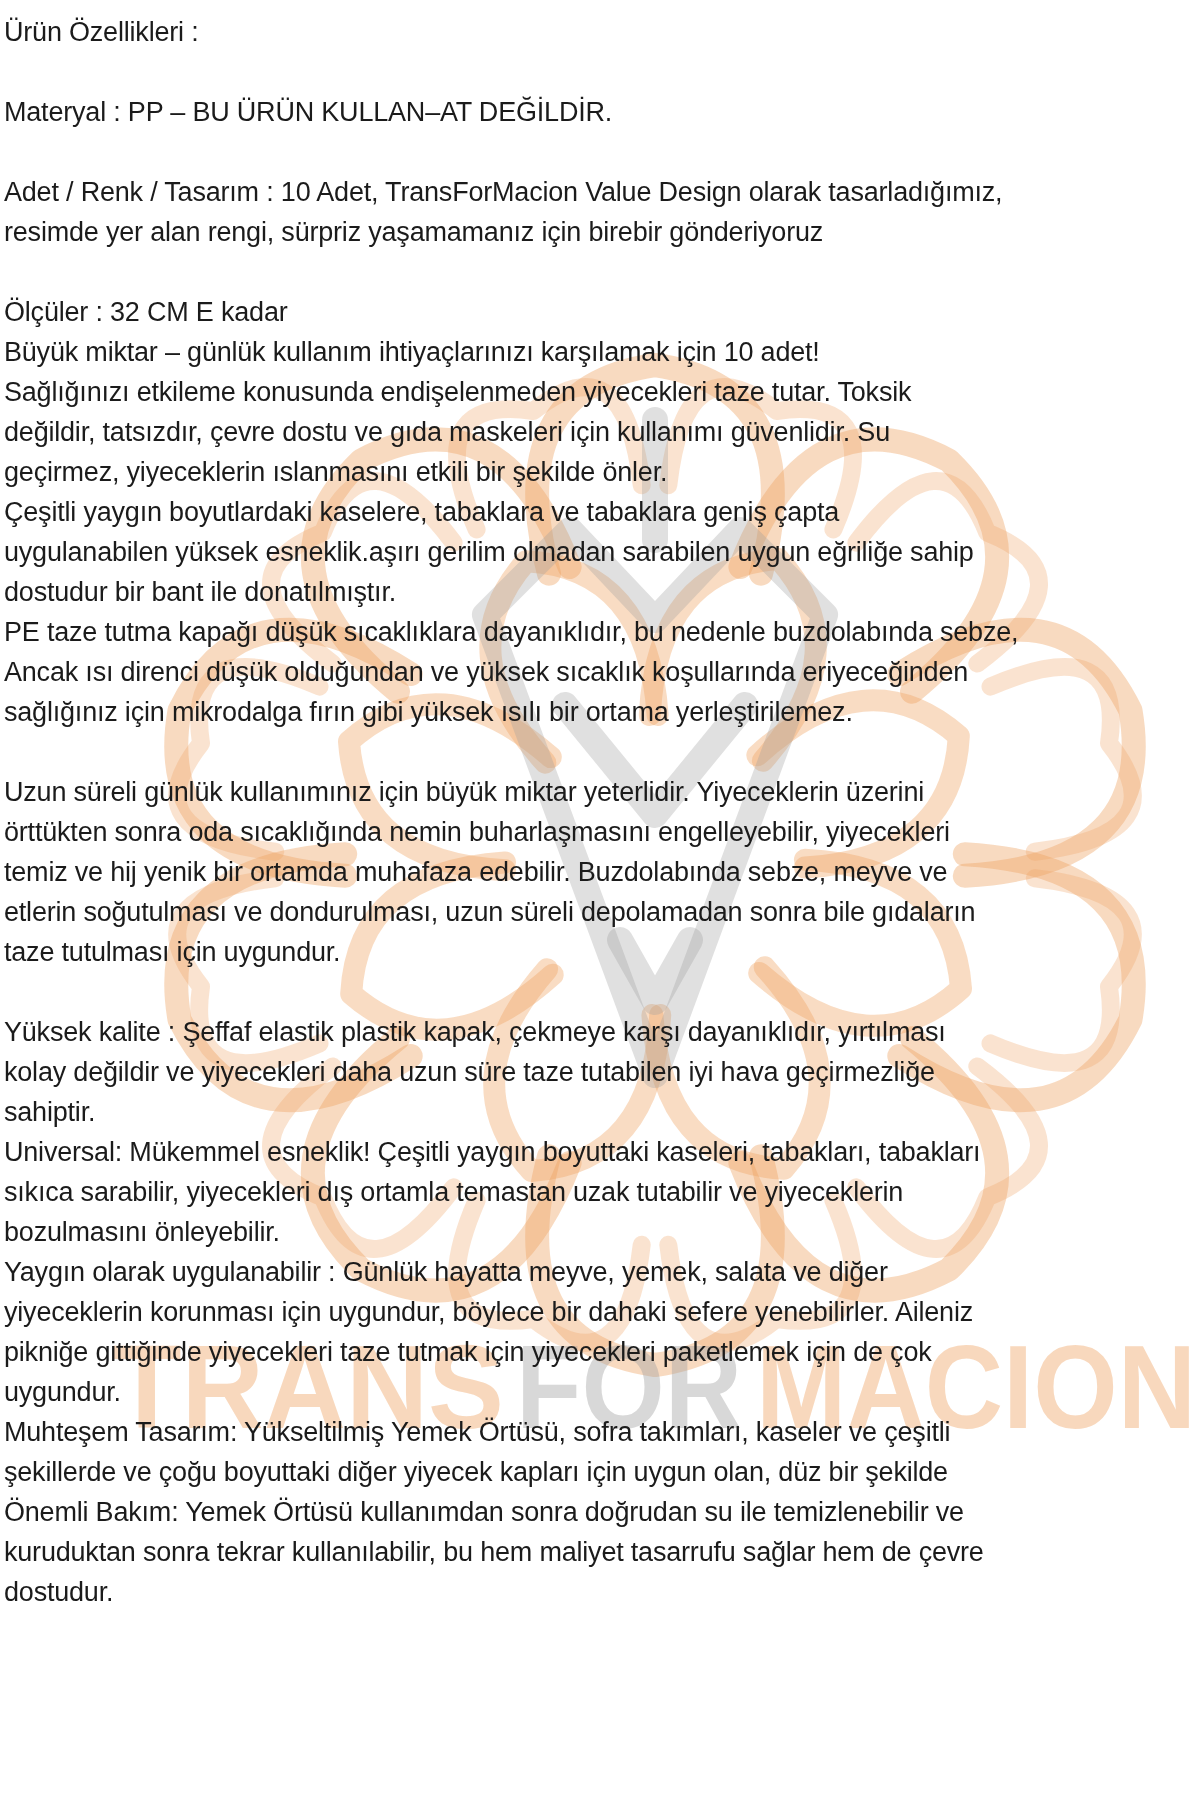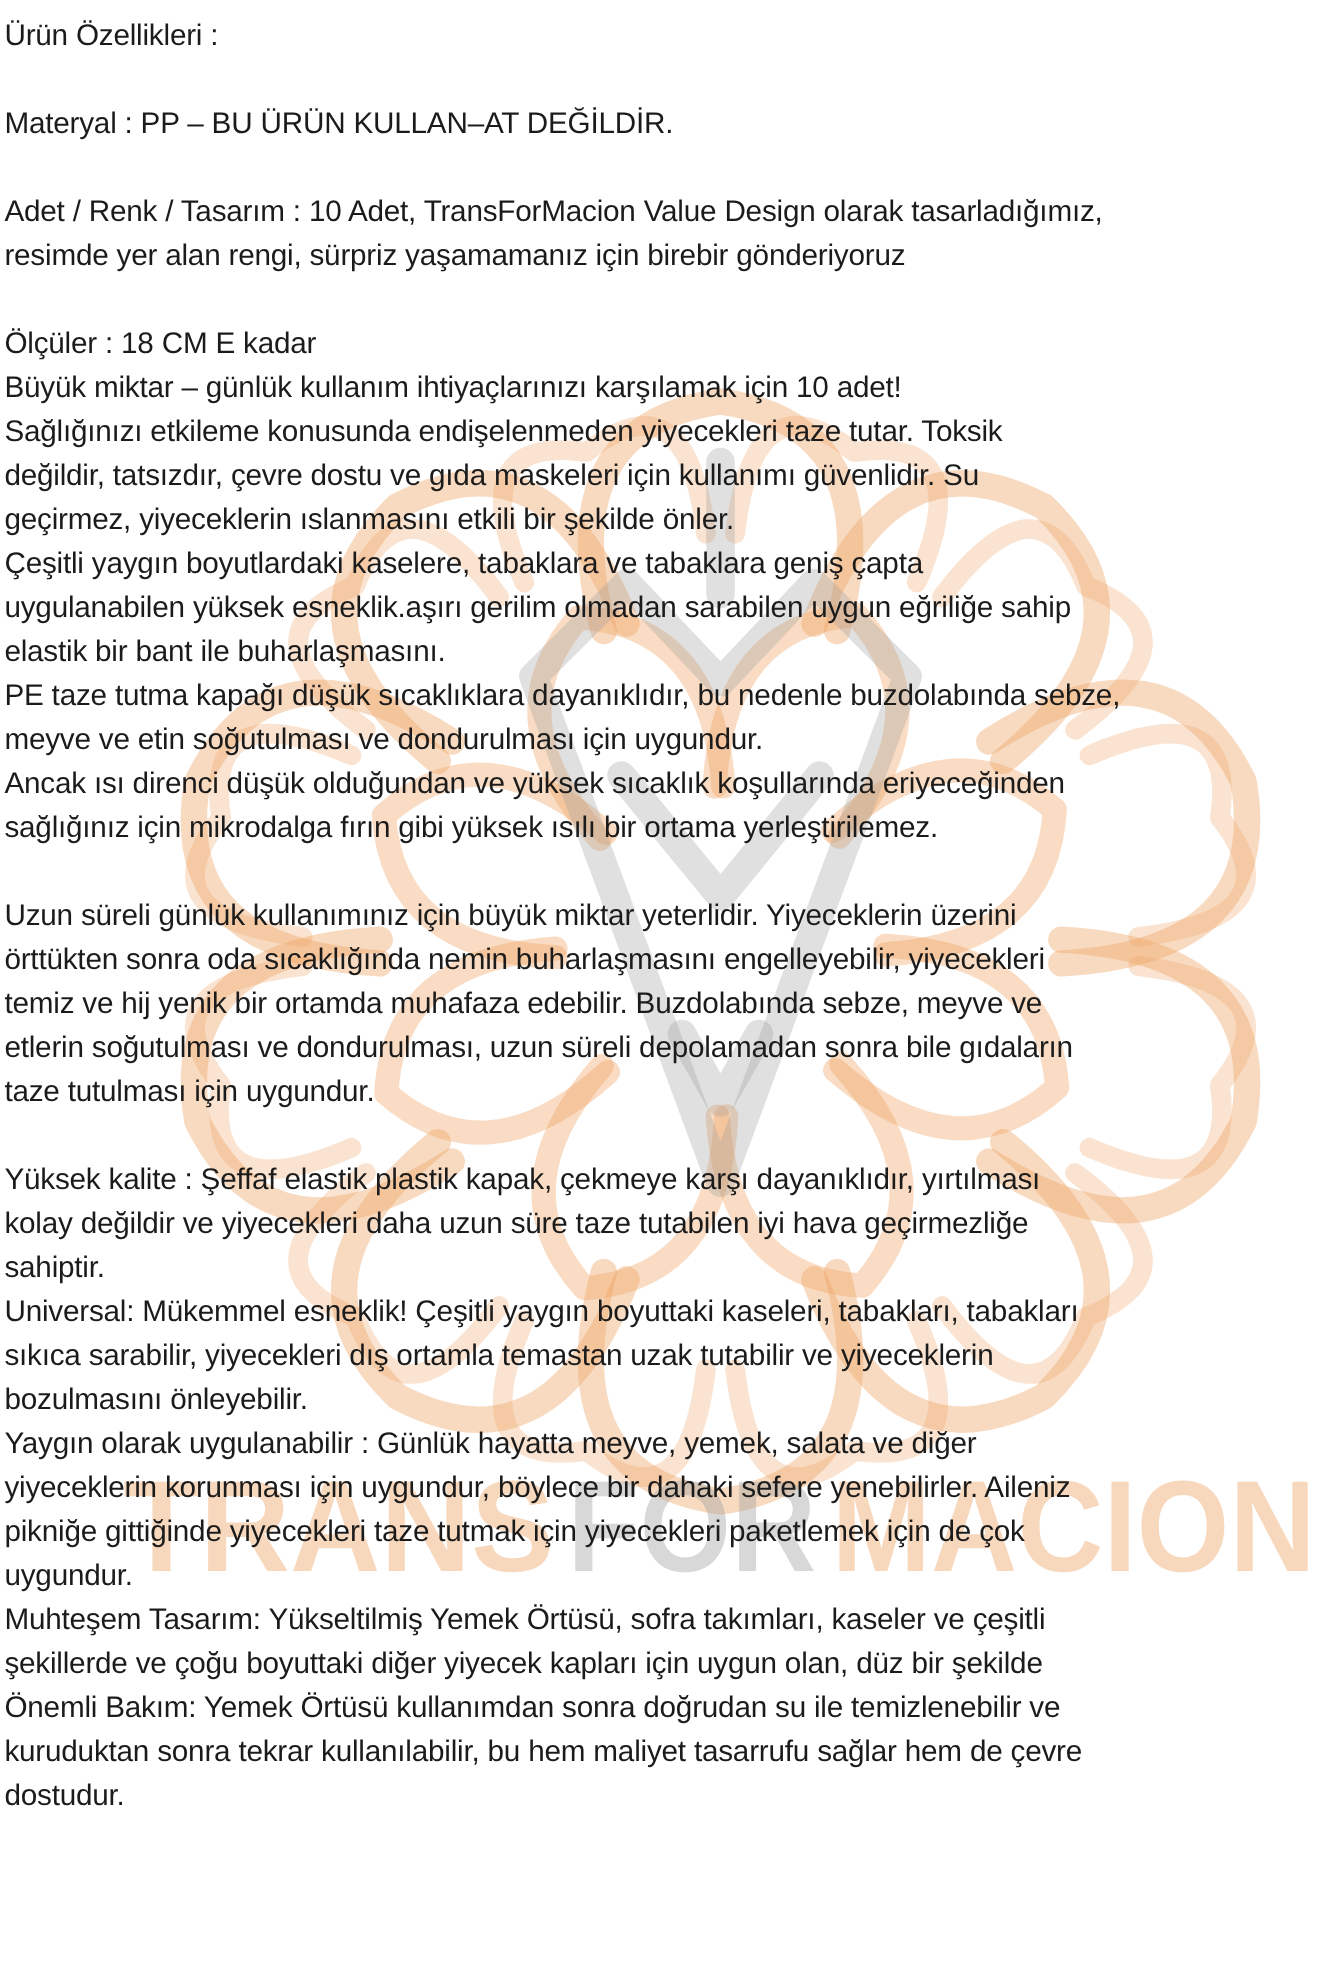--- a/index.html
+++ b/index.html
@@ -110,30 +110,29 @@
         <div class="text-line">Ürün Özellikleri :</div>
       </div>
       <div class="block">
         <div class="text-line">Materyal : PP – BU ÜRÜN KULLAN–AT DEĞİLDİR.</div>
       </div>
       <div class="block">
         <div class="text-line">Adet / Renk / Tasarım : 10 Adet, TransForMacion Value Design olarak tasarladığımız,</div>
         <div class="text-line">resimde yer alan rengi, sürpriz yaşamamanız için birebir gönderiyoruz</div>
       </div>
       <div class="block">
-        <div class="text-line">Ölçüler : 18 CM E kadar</div>
+        <div class="text-line">Ölçüler : 32 CM E kadar</div>
         <div class="text-line">Büyük miktar – günlük kullanım ihtiyaçlarınızı karşılamak için 10 adet!</div>
         <div class="text-line">Sağlığınızı etkileme konusunda endişelenmeden yiyecekleri taze tutar. Toksik</div>
         <div class="text-line">değildir, tatsızdır, çevre dostu ve gıda maskeleri için kullanımı güvenlidir. Su</div>
         <div class="text-line">geçirmez, yiyeceklerin ıslanmasını etkili bir şekilde önler.</div>
         <div class="text-line">Çeşitli yaygın boyutlardaki kaselere, tabaklara ve tabaklara geniş çapta</div>
         <div class="text-line">uygulanabilen yüksek esneklik.aşırı gerilim olmadan sarabilen uygun eğriliğe sahip</div>
-        <div class="text-line">elastik bir bant ile buharlaşmasını.</div>
+        <div class="text-line">dostudur bir bant ile donatılmıştır.</div>
         <div class="text-line">PE taze tutma kapağı düşük sıcaklıklara dayanıklıdır, bu nedenle buzdolabında sebze,</div>
-        <div class="text-line">meyve ve etin soğutulması ve dondurulması için uygundur.</div>
         <div class="text-line">Ancak ısı direnci düşük olduğundan ve yüksek sıcaklık koşullarında eriyeceğinden</div>
         <div class="text-line">sağlığınız için mikrodalga fırın gibi yüksek ısılı bir ortama yerleştirilemez.</div>
       </div>
       <div class="block">
         <div class="text-line">Uzun süreli günlük kullanımınız için büyük miktar yeterlidir. Yiyeceklerin üzerini</div>
         <div class="text-line">örttükten sonra oda sıcaklığında nemin buharlaşmasını engelleyebilir, yiyecekleri</div>
         <div class="text-line">temiz ve hij yenik bir ortamda muhafaza edebilir. Buzdolabında sebze, meyve ve</div>
         <div class="text-line">etlerin soğutulması ve dondurulması, uzun süreli depolamadan sonra bile gıdaların</div>
         <div class="text-line">taze tutulması için uygundur.</div>
       </div>

